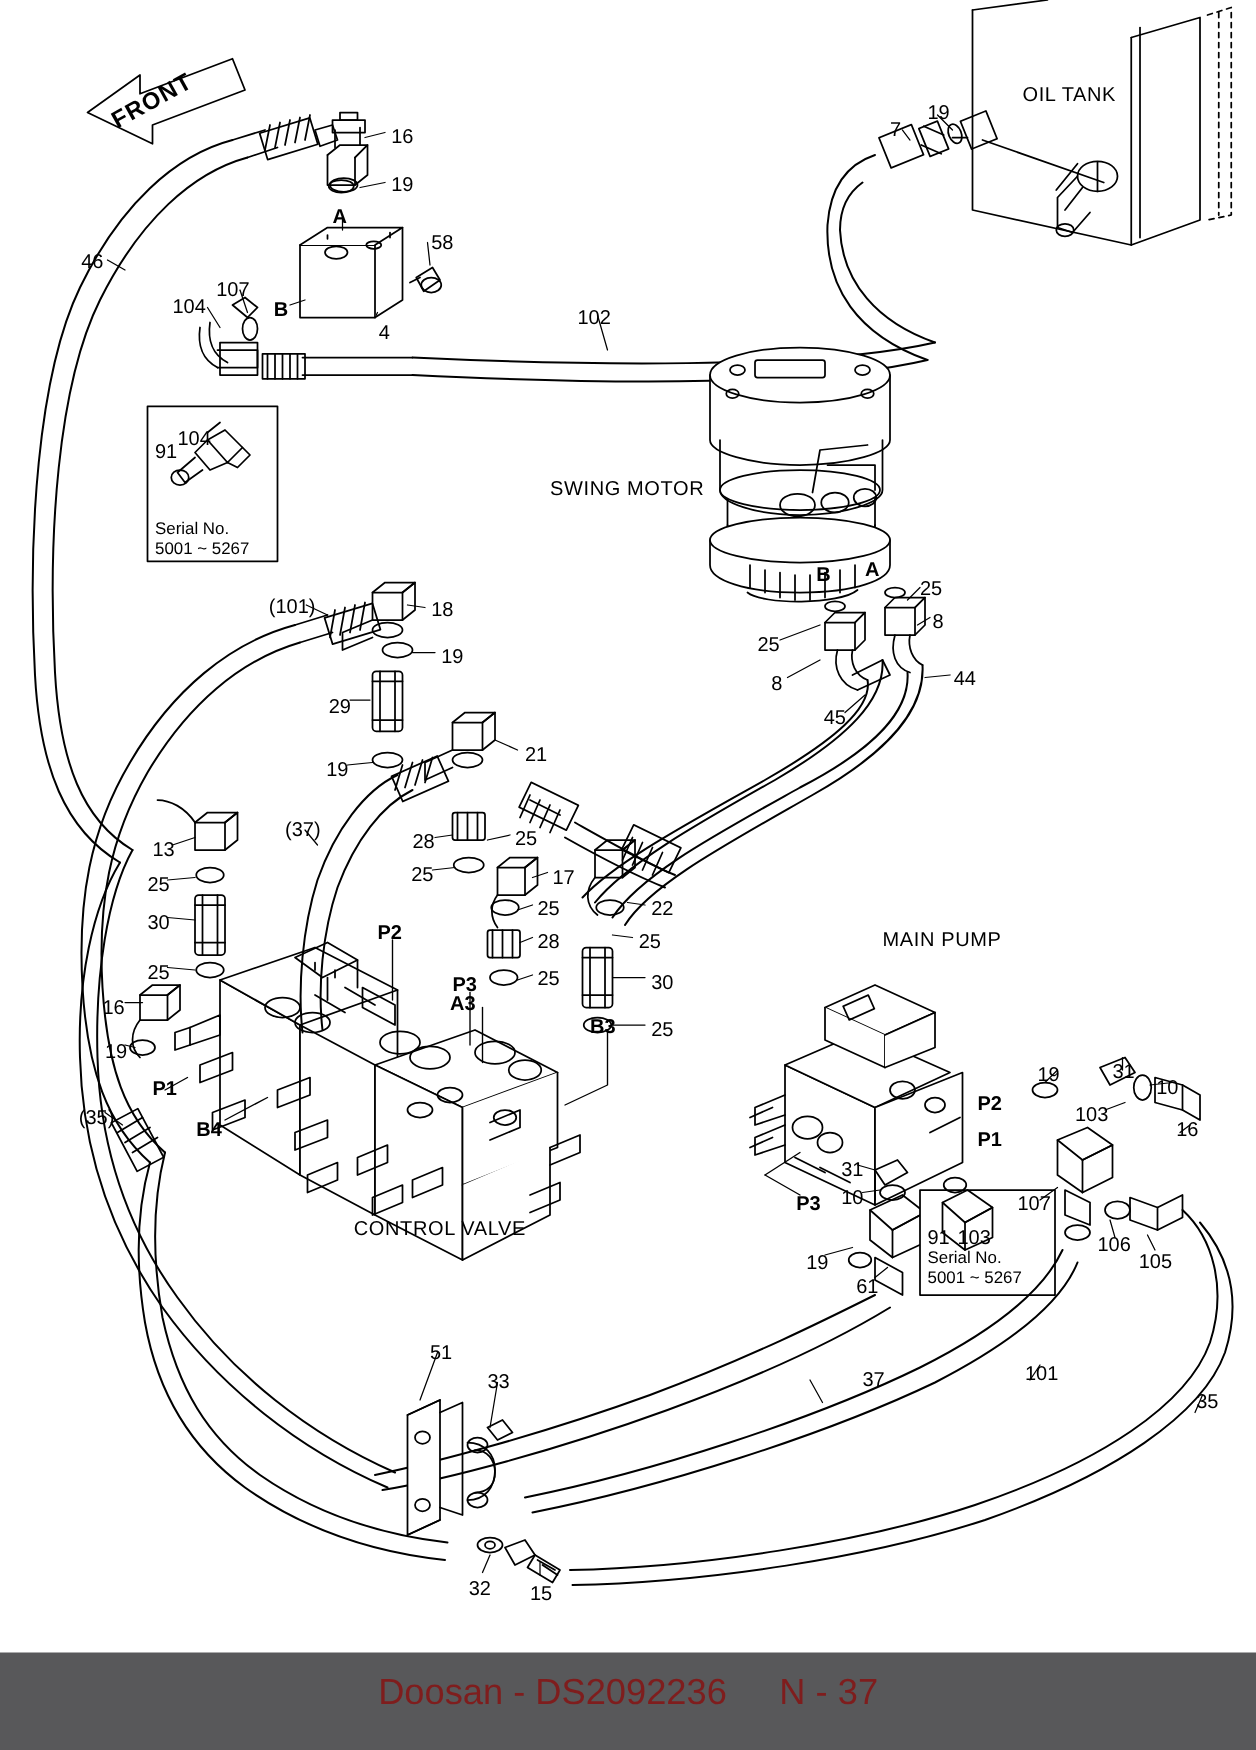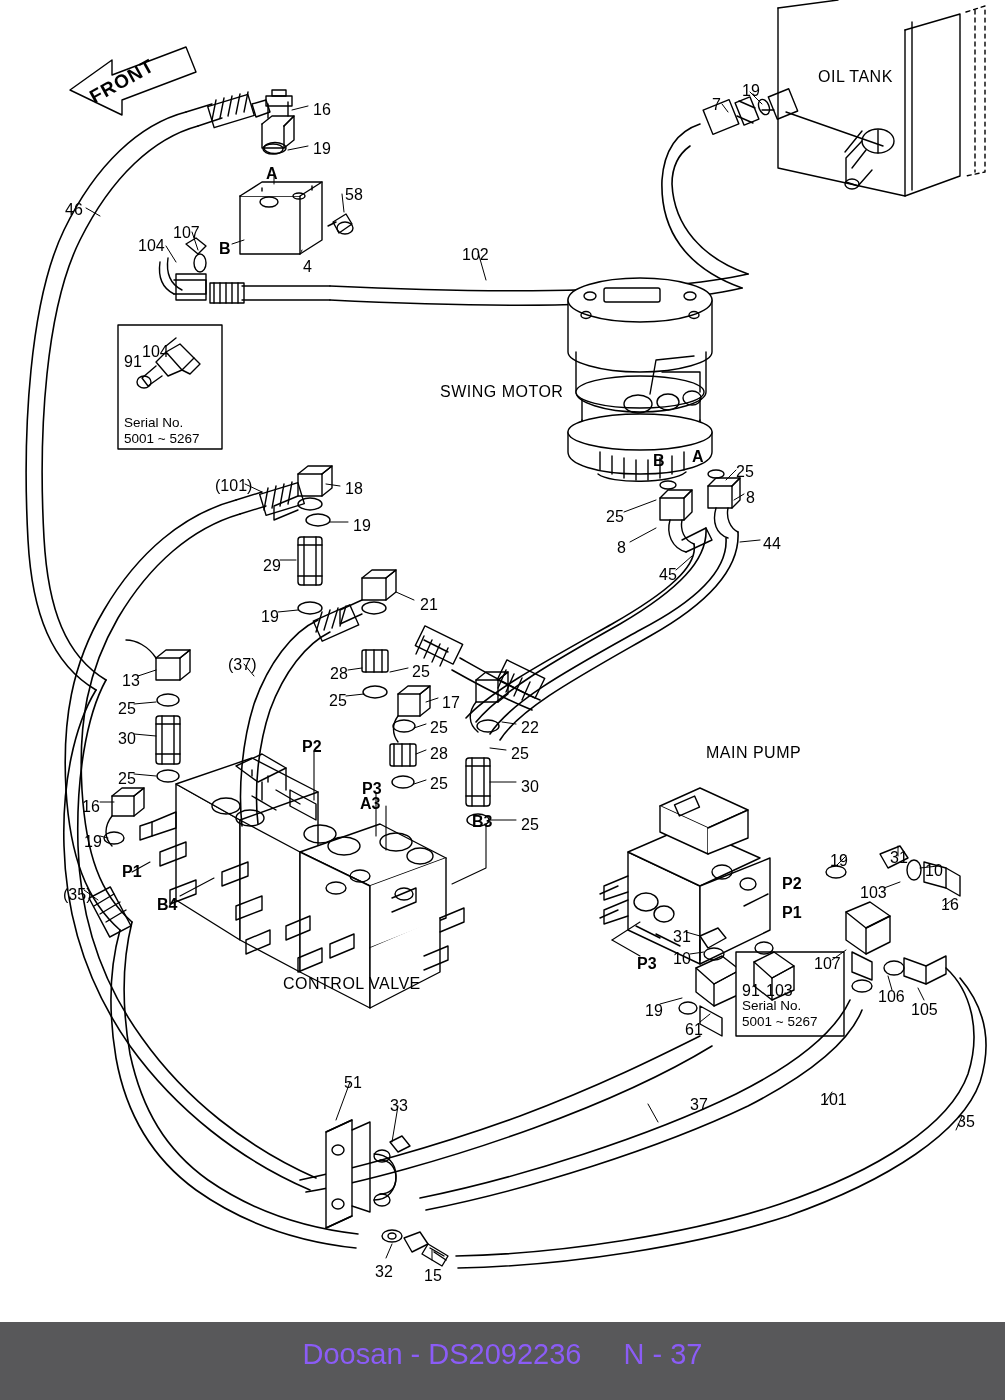--- a/index.html
+++ b/index.html
@@ -3,21 +3,21 @@
 <meta charset="utf-8">
 <style>
   html,body{margin:0;padding:0;background:#fff;}
   body{width:1005px;height:1400px;position:relative;font-family:"Liberation Sans",sans-serif;overflow:hidden;}
   #sheet{position:absolute;left:0;top:0;width:1005px;height:1400px;}
   svg.diagram{position:absolute;left:0;top:0;width:1005px;height:1400px;}
   .lbl{position:absolute;font-family:"Liberation Sans",sans-serif;font-size:16px;color:#000;white-space:nowrap;}
   .lbl.bold{font-weight:bold;}
   .lbl.comp{font-size:16px;letter-spacing:0.5px;}
   .footer{position:absolute;left:0;top:1322px;width:1005px;height:78px;background:#58585a;}
-  .footer-inner{position:absolute;left:0;top:1338px;width:1005px;text-align:center;color:#8b5cf6;font-size:29px;font-family:"Liberation Sans",sans-serif;}
+  .footer-inner{position:absolute;left:0;top:1338px;width:1005px;text-align:center;color:#7f1d1d;font-size:29px;font-family:"Liberation Sans",sans-serif;}
   .footer-inner span{display:inline-block;vertical-align:baseline;}
   .fpage{margin-left:42px;}
   .frontarrow{position:absolute;left:60px;top:55px;width:130px;height:90px;}
   .frontarrow .txt{position:absolute;left:26px;top:34px;font-size:19px;font-weight:bold;transform:rotate(-29deg);transform-origin:left top;letter-spacing:1px;}
   .serialtxt{position:absolute;font-size:13.5px;line-height:15px;}
 </style>
 </head>
 <body>
 
 <div id="sheet">

